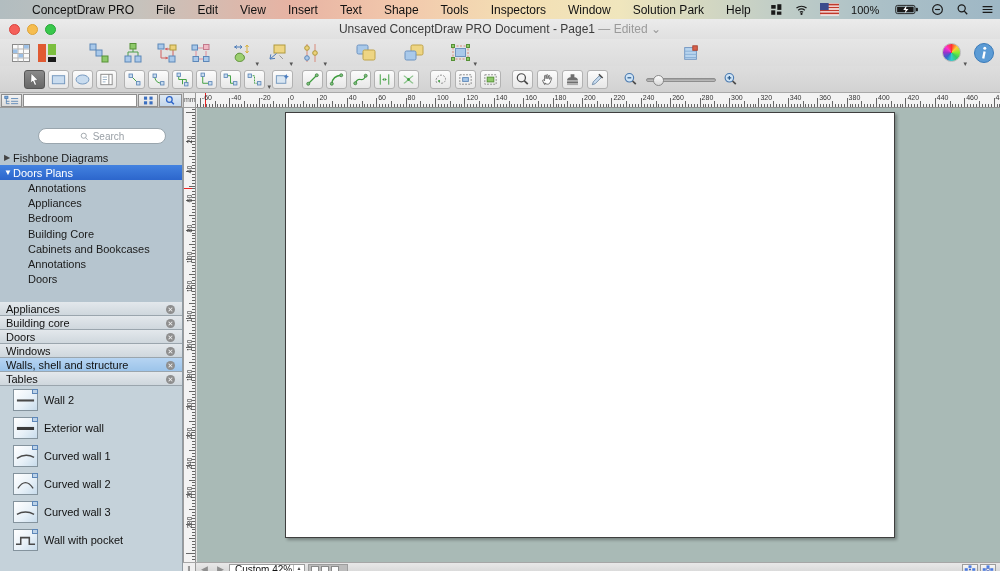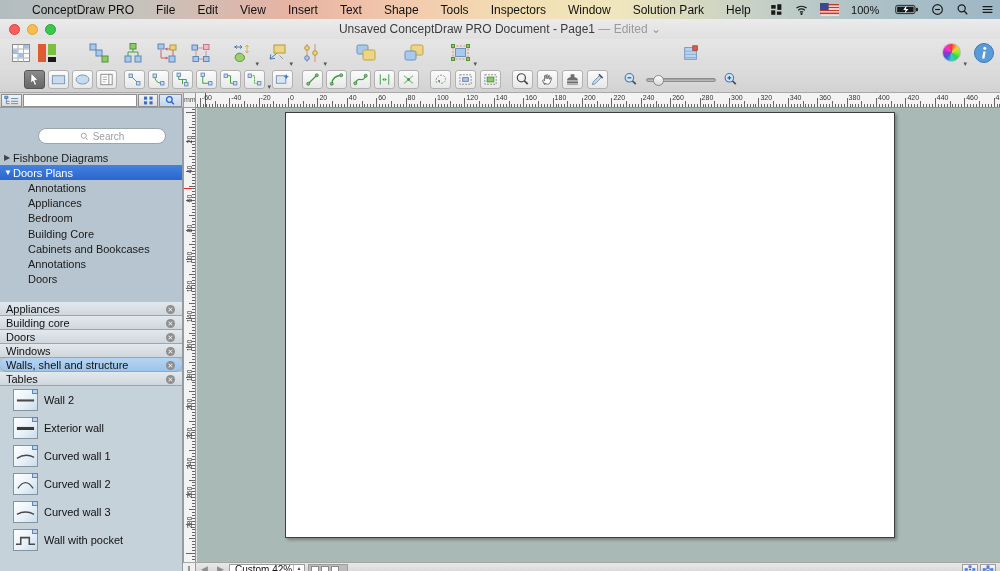--- a/index.html
+++ b/index.html
@@ -80,21 +80,21 @@
   .tree-row .disc { width:8px; margin-left:4px; font-size:8px; color:#444; }
   .tree-row.lvl1 { padding-left:28px; }
   .tree-row.lvl0 .lbl { margin-left:1px; }
   .tree-row.selected { background:linear-gradient(#4382e0,#2c66cc); color:#fff; }
   .tree-row.selected .disc { color:#fff; }
 
   #libs { position:absolute; left:0; top:194px; width:100%; height:84px; font-size:11px; color:#111; }
   .lib-row { position:relative; height:14px; display:flex; align-items:center;
     background:linear-gradient(#e3e8ec,#cfd7dd); border-bottom:1px solid #9aa5ad; }
   .lib-row .lbl { margin-left:6px; }
-  .lib-row.selected { background:linear-gradient(#b6d4f2,#9cc4ea);border-radius:7px; }
+  .lib-row.selected { background:linear-gradient(#b6d4f2,#9cc4ea); }
   .lib-close { position:absolute; right:7px; top:2.5px; width:9px; height:9px; border-radius:50%; background:#8e8e8e;
     color:#f2f2f2; font-size:7px; line-height:9px; text-align:center; }
 
   #shapes { position:absolute; left:0; top:278px; width:100%; height:190px; background:#c5d2da; font-size:11px; color:#111; }
   .shape-row { position:relative; height:28px; }
   .shape-thumb { position:absolute; left:13px; top:3px; width:25px; height:22px; border:1px solid #84939d;
     background:linear-gradient(135deg,#ffffff 0%,#e8f1f8 55%,#c8dcec 100%); }
   .shape-badge { position:absolute; right:-1px; top:-1px; width:6px; height:5px; background:#bcd2e8; border:1px solid #5d87b8; }
   .shape-thumb svg { position:absolute; left:0; top:0; width:100%; height:100%; }
   .shape-lbl { position:absolute; left:44px; top:8px; }

